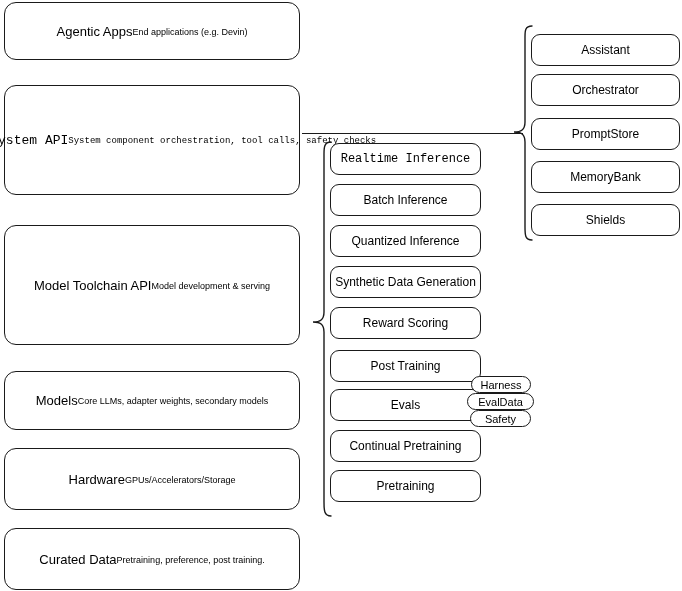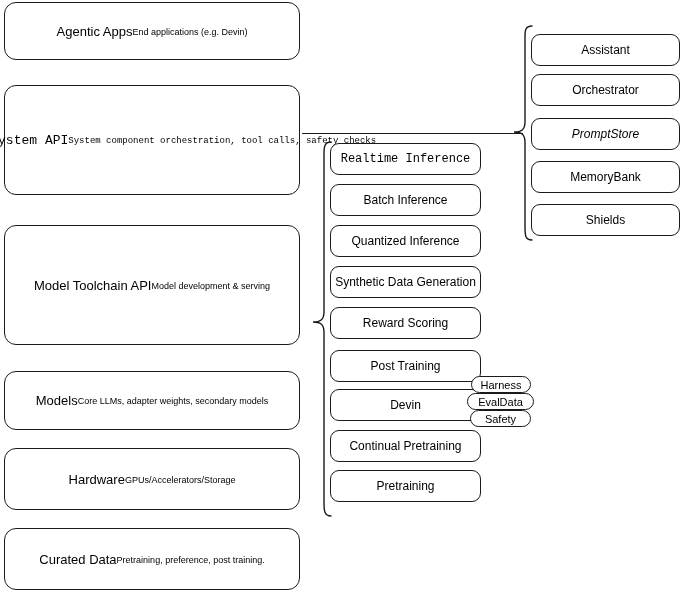--- a/index.html
+++ b/index.html
@@ -153,21 +153,21 @@
   <div class="box mid-box" style="top:266px;">
     <div class="title">Synthetic Data Generation</div>
   </div>
   <div class="box mid-box" style="top:307px;">
     <div class="title">Reward Scoring</div>
   </div>
   <div class="box mid-box" style="top:350px;">
     <div class="title">Post Training</div>
   </div>
   <div class="box mid-box" style="top:389px;">
-    <div class="title">Devin</div>
+    <div class="title">Evals</div>
   </div>
   <div class="box mid-box" style="top:430px;">
     <div class="title">Continual Pretraining</div>
   </div>
   <div class="box mid-box" style="top:470px;">
     <div class="title">Pretraining</div>
   </div>
 
   <div class="pill" style="left:471px; top:376px; width:60px;">Harness</div>
   <div class="pill" style="left:467px; top:393px; width:67px;">EvalData</div>
@@ -176,21 +176,21 @@
   <svg class="brace" style="left:512px; top:24px;" width="22" height="218" viewBox="0 0 22 218">
     <path d="M20 2 C13 2 13 7 13 13 L13 98 C13 106 9 108 2 108 C9 108 13 110 13 118 L13 203 C13 211 13 216 20 216" fill="none" stroke="#1a1a1a" stroke-width="1.4" stroke-linecap="round"></path>
   </svg>
 
   <div class="box right-box" style="top:34px;">
     <div class="title">Assistant</div>
   </div>
   <div class="box right-box" style="top:74px;">
     <div class="title">Orchestrator</div>
   </div>
-  <div class="box right-box" style="top:118px;font-style:italic;">
+  <div class="box right-box" style="top:118px;">
     <div class="title">PromptStore</div>
   </div>
   <div class="box right-box" style="top:161px;">
     <div class="title">MemoryBank</div>
   </div>
   <div class="box right-box" style="top:204px;">
     <div class="title">Shields</div>
   </div>
 
 </div>

